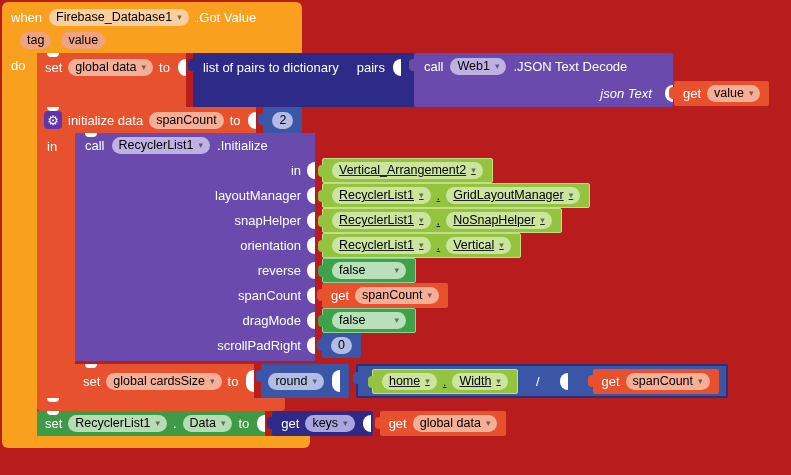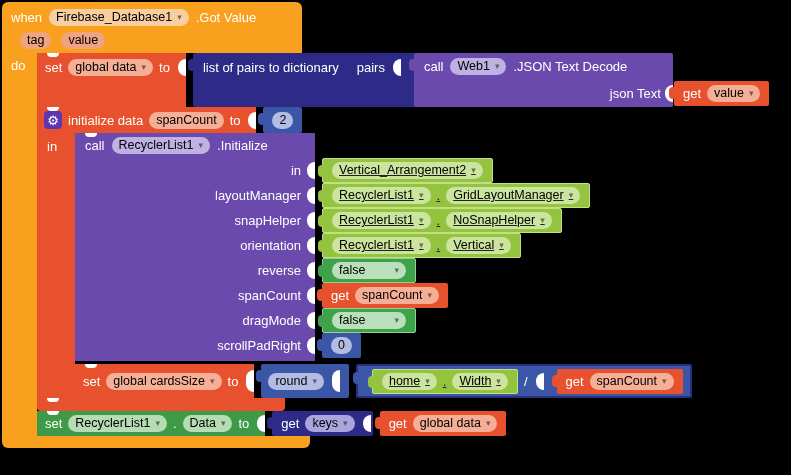--- a/index.html
+++ b/index.html
@@ -1,16 +1,16 @@
 <!DOCTYPE html>
 <html><head>
 <meta charset="utf-8">
 <style>
   html,body{margin:0;padding:0;background:#fff;}
-  .canvas{position:relative;width:791px;height:475px;background:#000000;overflow:hidden;
+  .canvas{position:relative;width:791px;height:475px;background:#b91c1c;overflow:hidden;
           font-family:"Liberation Sans",sans-serif;font-size:13px;color:#fff;}
   .wrap{position:absolute;left:2px;top:2px;}
 
   
   .flex{display:flex;align-items:center;}
   .line{display:flex;align-items:center;gap:6px;height:25px;white-space:nowrap;}
   .cell{display:flex;align-items:center;gap:6px;padding:0 0 0 8px;height:25px;white-space:nowrap;position:relative;}
   .pill{display:inline-flex;align-items:center;gap:3px;border-radius:9px;padding:0 7px;height:17px;
         color:#000;font-size:12.5px;line-height:17px;white-space:nowrap;}
   .dd{font-size:9px;color:rgba(0,0,0,.5);margin-left:2px;}
@@ -47,39 +47,39 @@
   .when-params{display:flex;align-items:center;gap:10px;height:22px;padding-left:18px;}
   .do-rail{width:35px;align-self:stretch;padding:5px 0 0 9px;box-sizing:border-box;}
   .when-foot{width:308px;height:12px;border-radius:0 0 6px 6px;position:relative;}
   .stack{display:flex;flex-direction:column;align-items:flex-start;}
 
   
   .tall{height:54px;align-items:flex-start;padding-top:2px;box-sizing:border-box;}
   .dict-cell{height:54px;box-sizing:border-box;padding:2px 0 0 10px;}
   .web-block{position:relative;width:259px;--bc:#6A4AAD;height:54px;padding:0;display:block;}
   .web-r1{display:flex;align-items:center;gap:7px;height:27px;padding-left:10px;white-space:nowrap;}
-  .web-r2{display:flex;align-items:center;justify-content:flex-end;gap:2px;height:27px;white-space:nowrap;}
+  .web-r2{display:flex;align-items:center;justify-content:flex-end;gap:11px;height:27px;white-space:nowrap;font-style:italic;}
   .web-get{position:absolute;left:100%;top:28px;margin-left:1px;}
 
   
   .init-head{height:26px;display:flex;align-items:center;gap:6px;padding:0 0 0 7px;position:relative;}
   .gear{width:18px;height:18px;border-radius:4px;background:#5E35B1;color:#fff;display:flex;align-items:center;
         justify-content:center;font-size:13px;flex:none;}
   .in-rail{width:38px;align-self:stretch;padding:6px 0 0 10px;box-sizing:border-box;}
   .init-foot{width:248px;height:13px;position:relative;border-radius:0 0 4px 4px;}
 
   
   .cb-head{width:240px;box-sizing:border-box;height:25px;display:flex;align-items:center;gap:7px;padding-left:10px;position:relative;}
   .cb-row{display:flex;align-items:flex-start;height:25px;}
   .cb-label{width:240px;box-sizing:border-box;height:25px;display:flex;align-items:center;justify-content:flex-end;gap:4px;white-space:nowrap;}
   .cb-pad{width:240px;height:3px;}
 
   
   .h34{height:34px;}
-  .division{display:flex;align-items:center;gap:6px;background:#3B55A7;border:2px solid #27317E;height:34px;
+  .division{display:flex;align-items:center;gap:18px;background:#3B55A7;border:2px solid #27317E;height:34px;
             box-sizing:border-box;padding:0 7px;position:relative;}
   .gvall{--bc:#94C43F;height:23px;}
 
   .t{white-space:nowrap;}
 </style>
 </head>
 <body>
 
 <div class="canvas">
   <div class="wrap">

